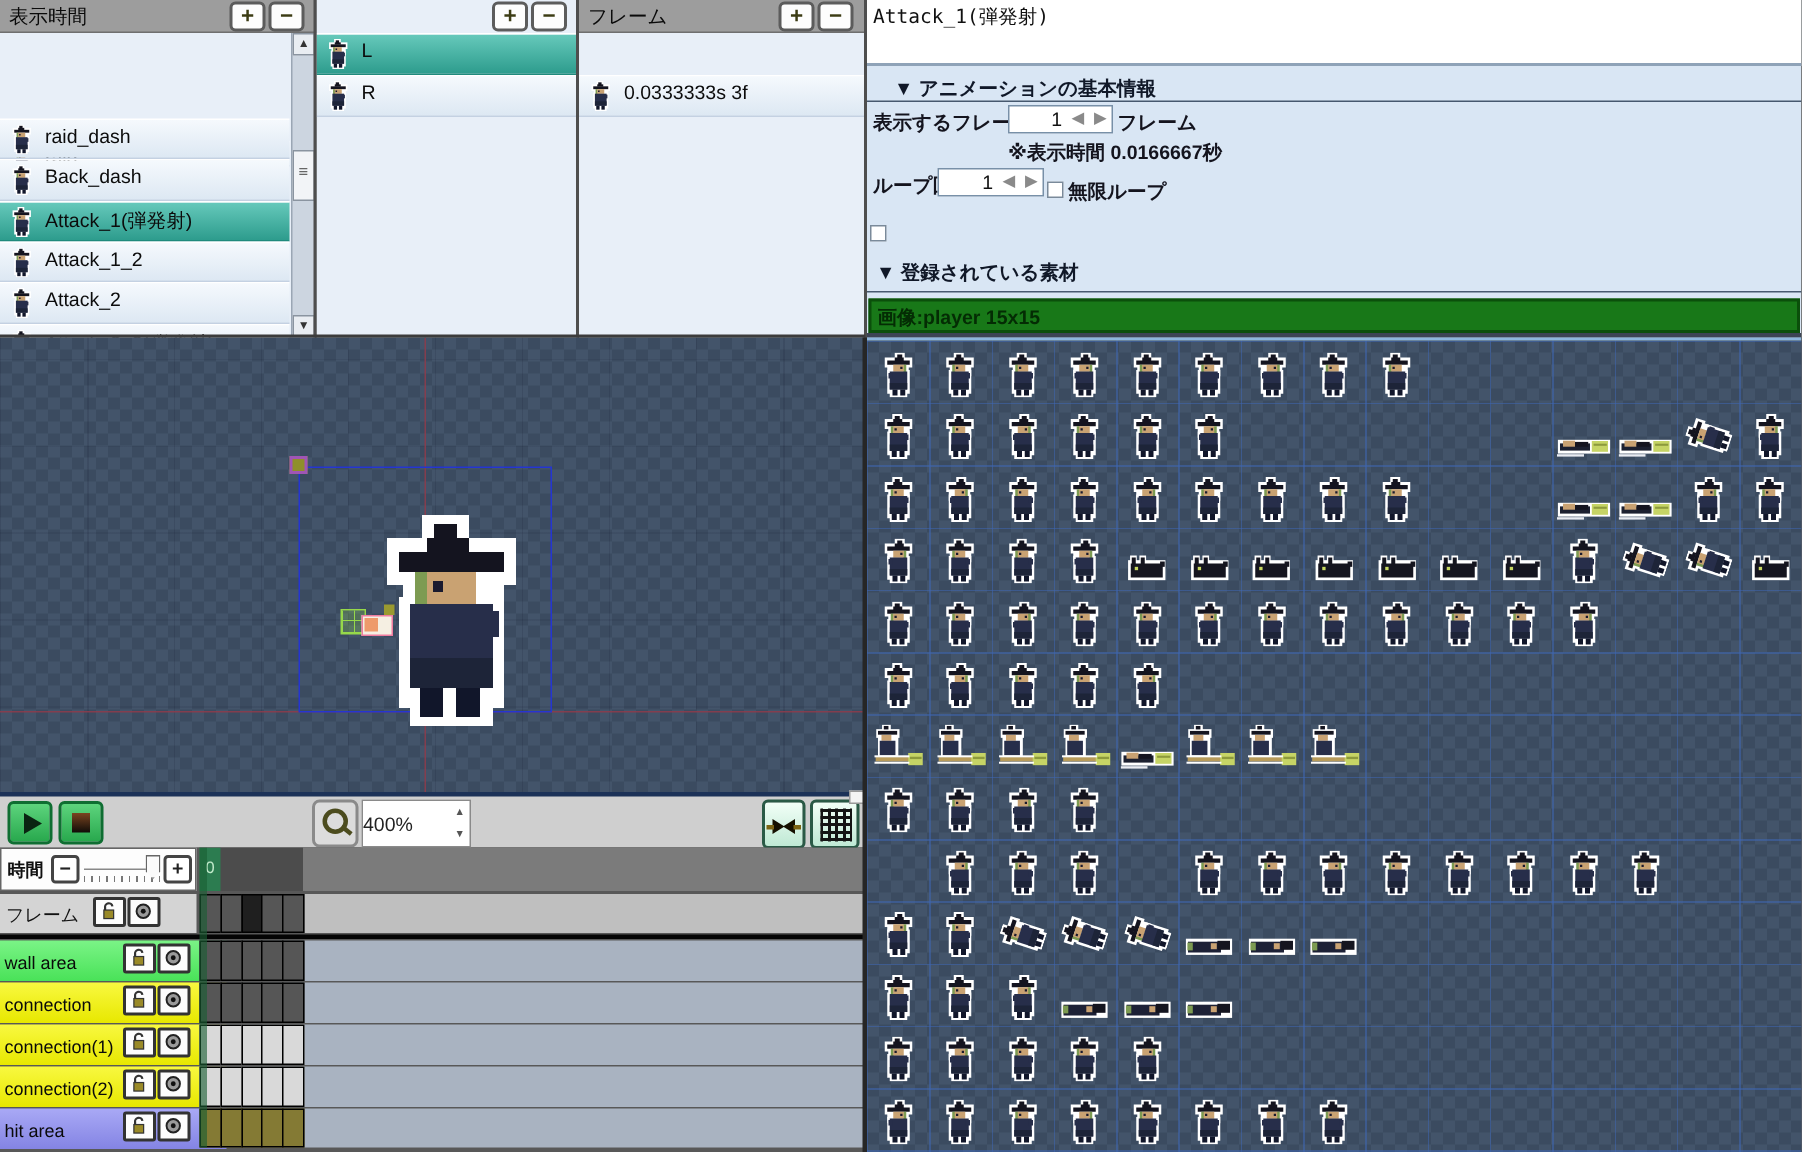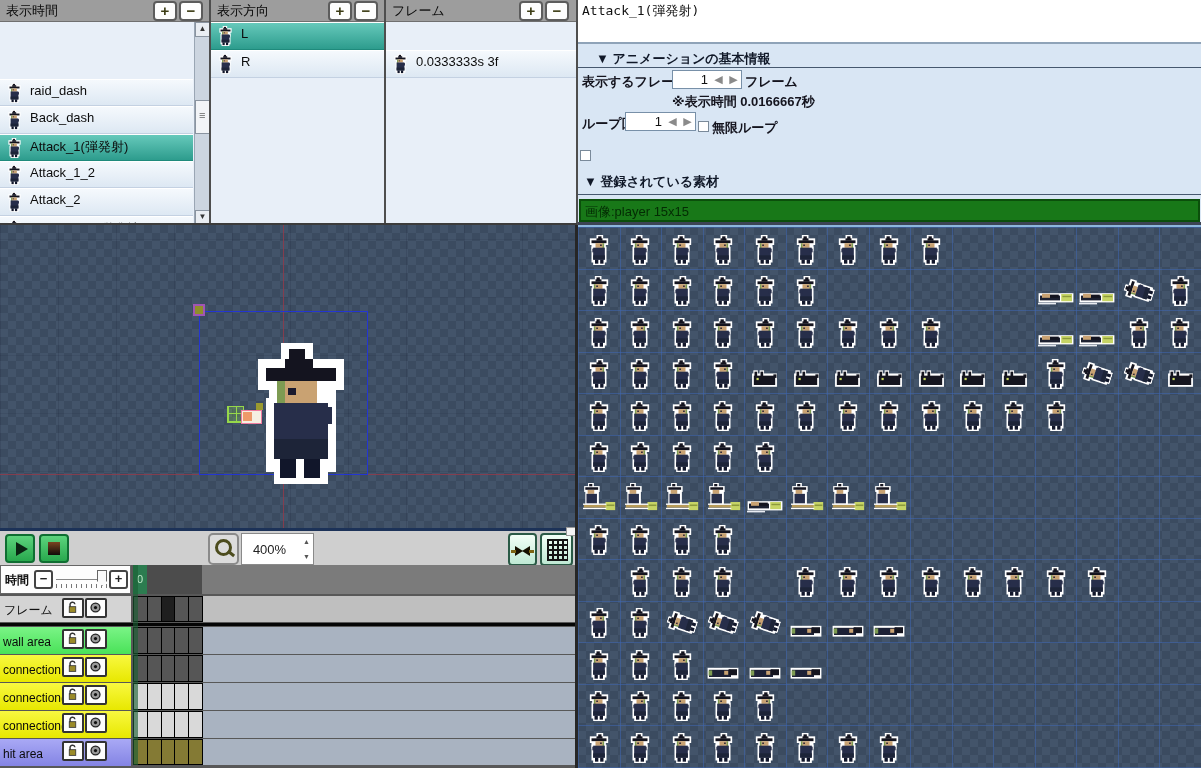--- a/index.html
+++ b/index.html
@@ -41,21 +41,21 @@
   .sechead{position:absolute;left:6px;font-size:13px;font-weight:bold;color:#101828;white-space:nowrap;}
   .secline{position:absolute;left:0;width:623px;height:1px;background:#46586e;}
   .ilabel{position:absolute;font-size:13px;font-weight:bold;color:#14141e;white-space:nowrap;}
   .spinbox{position:absolute;height:19px;background:#ffffff;border:1px solid #7890a8;
            box-sizing:border-box;display:flex;align-items:center;}
   .spinbox .val{flex:1;text-align:right;font-size:13px;color:#111;padding-right:3px;}
   .spintri{width:15px;text-align:center;font-size:11px;color:#8a8a8a;line-height:17px;}
   .chk{position:absolute;width:11px;height:11px;background:#fff;border:1px solid #7a8a9a;box-sizing:border-box;}
   #mat-bar{position:absolute;left:1px;top:199px;width:621px;height:23px;background:#187818;
            border:2px solid #0b4f0b;box-sizing:border-box;}
-  #mat-bar span{position:absolute;left:4px;top:2px;font-size:13px;color:#042c04;font-weight:normal;}
+  #mat-bar span{position:absolute;left:4px;top:2px;font-size:13px;color:#042c04;font-weight:bold;}
 
   
   #canvas{left:0;top:225px;width:577px;height:305px;overflow:hidden;
       background:
         repeating-linear-gradient(90deg, rgba(0,0,25,.10) 0 1px, transparent 1px 58px),
         repeating-linear-gradient(0deg, rgba(0,0,25,.07) 0 1px, transparent 1px 58px),
         repeating-conic-gradient(#43546a 0% 25%, #3b4b60 0% 50%);
       background-size:auto,auto,16px 16px;}
   #cross-h{position:absolute;left:0;top:249px;width:100%;height:1px;background:#8c3c4c;opacity:.9;}
   #cross-v{position:absolute;left:283px;top:0;width:1px;height:100%;background:#8c3c4c;opacity:.9;}
@@ -86,21 +86,21 @@
   #play-icon{position:absolute;left:9px;top:6px;width:0;height:0;
         border-left:12px solid #0a2412;border-top:7px solid transparent;border-bottom:7px solid transparent;}
   #stop-icon{position:absolute;left:7px;top:6px;width:12px;height:13px;
         background:linear-gradient(#7a4420,#100c08);}
   #mag-btn{position:absolute;left:208px;top:2px;width:31px;height:32px;background:#dcdcdc;
            border:2px solid #8a8a8a;border-radius:5px;box-sizing:border-box;}
   #mag-btn .ring{position:absolute;left:5px;top:4px;width:11px;height:11px;border:3px solid #4c4c1e;border-radius:50%;}
   #mag-btn .stick{position:absolute;left:17px;top:17px;width:8px;height:3px;background:#4c4c1e;transform:rotate(38deg);}
   #zoom-box{position:absolute;left:241px;top:2px;width:73px;height:32px;background:#fff;
             border:1px solid #8a8a8a;box-sizing:border-box;}
-  #zoom-box .zval{position:absolute;left:0;right:16px;top:8px;text-align:center;font-size:13px;color:#222;}
+  #zoom-box .zval{position:absolute;left:0;right:16px;top:8px;text-align:left;font-size:13px;color:#222;}
   #zoom-box .zup{position:absolute;right:3px;top:4px;font-size:7px;color:#555;}
   #zoom-box .zdn{position:absolute;right:3px;bottom:4px;font-size:7px;color:#555;}
   .mintbtn{position:absolute;top:2px;height:33px;border:2px solid #2a5a46;border-radius:4px;
            background:linear-gradient(#f2fff7,#bfe9d4);box-sizing:border-box;}
   #converge-btn{left:508px;width:29px;}
   .ar{position:absolute;top:11px;width:0;height:0;border-top:5px solid transparent;border-bottom:5px solid transparent;}
   .ar.r{left:5px;border-left:8px solid #161000;}
   .ar.l{right:5px;border-right:8px solid #161000;}
   .artail{position:absolute;top:15px;width:5px;height:3px;background:#7c6414;}
   #grid-btn{left:540px;width:33px;}
@@ -116,21 +116,21 @@
   #time-row .tl{position:absolute;left:4px;top:6px;font-size:12px;color:#111;font-weight:bold;}
   .sqbtn{position:absolute;width:19px;height:19px;background:#fff;border:2px solid #444;border-radius:3px;
          box-sizing:border-box;text-align:center;font-size:13px;font-weight:bold;color:#222;line-height:14px;}
   #time-track{position:absolute;left:55px;top:13px;width:50px;height:1px;background:#888;}
   #time-ticks{position:absolute;left:55px;top:18px;width:52px;height:4px;
       background:repeating-linear-gradient(90deg,#777 0 1px,transparent 1px 5px);}
   #time-thumb{position:absolute;left:96px;top:4px;width:10px;height:16px;background:#fafafa;border:1px solid #666;
       box-sizing:border-box;clip-path:polygon(0 0,100% 0,100% 68%,50% 100%,0 68%);}
   #frame-lblrow{position:absolute;left:0;top:31px;width:131px;height:26px;background:#d4d4d4;}
   #frame-lblrow .tl{position:absolute;left:4px;top:6px;font-size:12px;color:#111;}
-  .track-lbl{position:absolute;left:0;width:131px;height:27px;}
+  .track-lbl{position:absolute;left:0;width:131px;height:27px;padding-left:20px;}
   .track-lbl .tl{position:absolute;left:3px;top:8px;font-size:12px;color:#0a0a0a;}
   .lockbtn,.eyebtn{position:absolute;top:2px;width:22px;height:20px;background:#fdfdfd;border:2px solid #333;
         border-radius:2px;box-sizing:border-box;}
   .lockbtn{right:47px;}  .eyebtn{right:24px;}
   #blackbar{position:absolute;left:0;top:58px;width:577px;height:3px;background:#050505;}
   #tgrid{position:absolute;left:133px;top:0;width:444px;height:203px;}
   #ruler{position:absolute;left:0;top:0;width:444px;height:29px;background:#7b7b7b;}
   #ruler .dark{position:absolute;left:0;top:0;width:69px;height:29px;background:#4c4c4c;}
   #ruler .zero{position:absolute;left:0;top:0;width:14px;height:29px;background:#2c7c50;
        font-size:11px;color:#bfe9c9;text-align:center;line-height:29px;}
@@ -284,21 +284,20 @@
         </svg>
         <span class="lbl">L</span>
       </div>
       <div class="list-row" style="top: 28px; height: 28px;">
         <svg width="15" height="20" viewBox="0 0 13 18">
           <use href="#sym-witch"></use>
         </svg>
         <span class="lbl">R</span>
       </div>
     </div>
-  <div class="phead">表示方向</div>
   <div class="hbtn" style="right:33px;">+</div>
   <div class="hbtn" style="right:7px;">−</div>
 </div>
 
 <div class="panel" id="panel-frames" style="left:386px;width:190px;">
   <div id="frame-list" style="position:absolute;top:22px;left:0;right:0;bottom:0;">
       <div class="list-row" style="top: 28px; height: 28px;">
         <svg width="15" height="20" viewBox="0 0 13 18">
           <use href="#sym-witch"></use>
         </svg>

